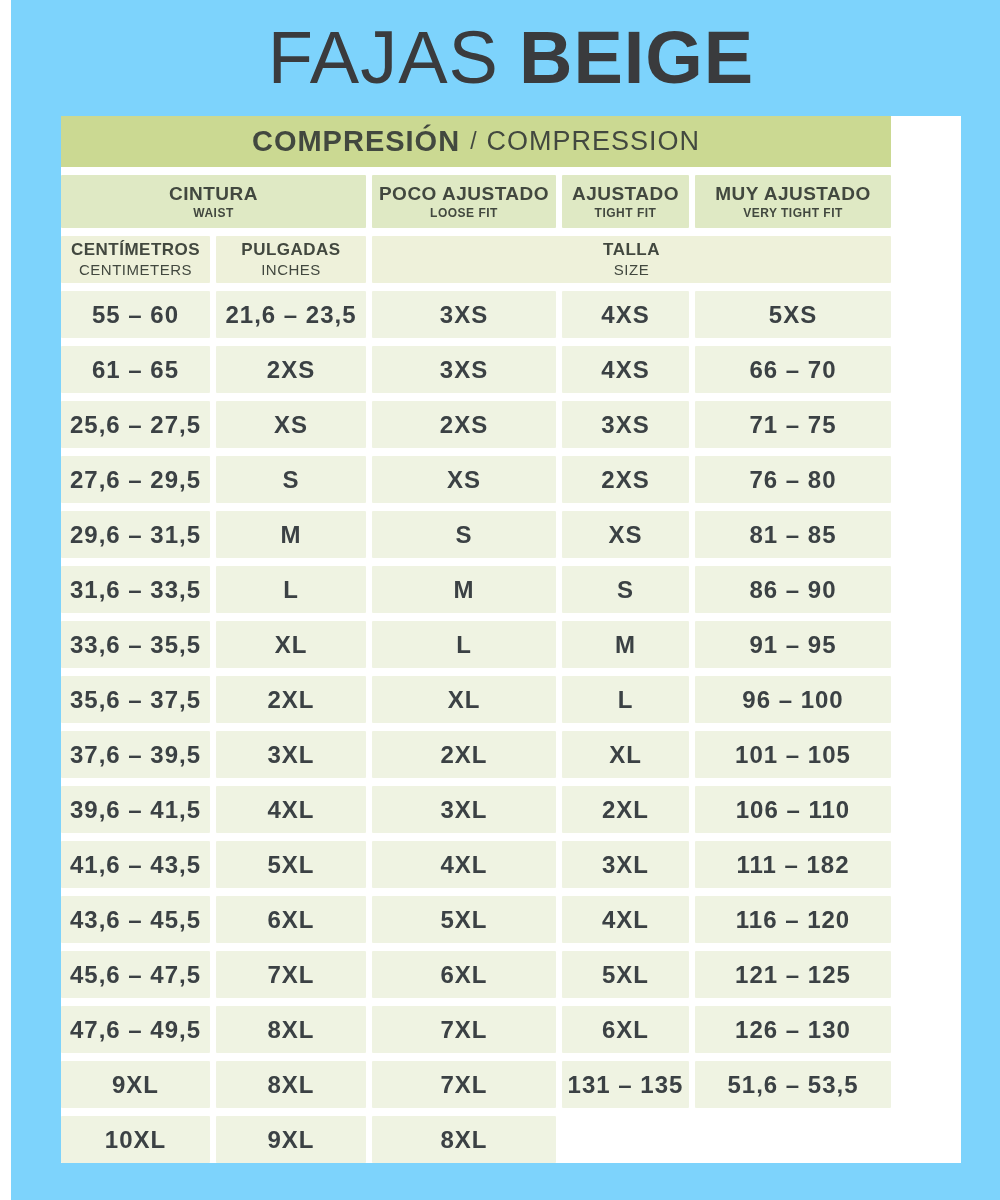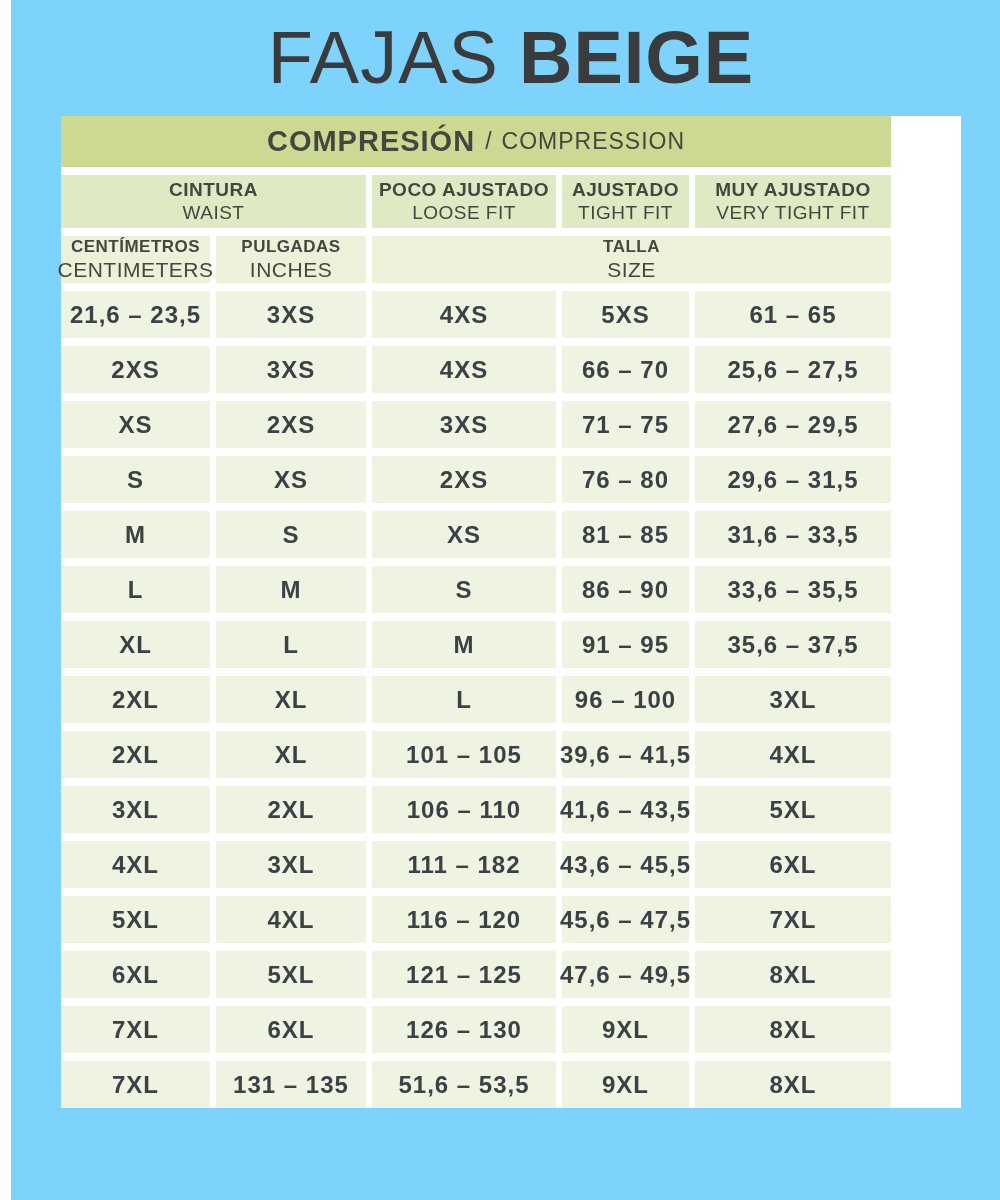--- a/index.html
+++ b/index.html
@@ -40,33 +40,33 @@
     background:var(--cell-bg);color:var(--text-dark);
     border-radius:1px;white-space:nowrap;
   }
   .banner{
     grid-column:1 / -1;background:var(--banner-bg);
     display:flex;align-items:center;justify-content:center;gap:10px;
     color:var(--header-text);
   }
   .banner-es{font-weight:700;font-size:29px;letter-spacing:1px;}
   .banner-sep{font-weight:400;font-size:23px;}
-  .banner-en{font-weight:400;font-size:23px;letter-spacing:1px;}
+  .banner-en{font-weight:400;font-size:27px;letter-spacing:1px;}
   .head{
     background:var(--header-bg);flex-direction:column;line-height:1.2;
     color:var(--header-text);
   }
   .head .es{font-weight:700;font-size:19px;letter-spacing:0.5px;}
-  .head .en{font-weight:400;font-size:19px;letter-spacing:0.5px;}
+  .head .en{font-weight:700;font-size:12px;letter-spacing:0.5px;}
   .subhead{
     background:var(--subheader-bg);flex-direction:column;line-height:1.2;
     color:var(--header-text);
   }
   .subhead .es{font-weight:700;font-size:17px;letter-spacing:0.5px;}
-  .subhead .en{font-weight:400;font-size:21px;letter-spacing:0.5px;}
+  .subhead .en{font-weight:400;font-size:15px;letter-spacing:0.5px;}
   .span2{grid-column:1 / span 2;}
   .span3-end{grid-column:3 / span 3;}
   .data{font-weight:700;font-size:24px;letter-spacing:1px;}
 </style>
 </head>
 <body>
 
 <div class="page">
 
   <h1 class="title">
@@ -105,20 +105,21 @@
     </div>
     <div class="cell subhead">
       <span class="es">PULGADAS</span>
       <span class="en">INCHES</span>
     </div>
     <div class="cell subhead span3-end">
       <span class="es">TALLA</span>
       <span class="en">SIZE</span>
     </div>
 
+  <div class="cell data">55 – 60</div>
       <div class="cell data">21,6 – 23,5</div>
       <div class="cell data">3XS</div>
       <div class="cell data">4XS</div>
       <div class="cell data">5XS</div>
       <div class="cell data">61 – 65</div>
       <div class="cell data">2XS</div>
       <div class="cell data">3XS</div>
       <div class="cell data">4XS</div>
       <div class="cell data">66 – 70</div>
       <div class="cell data">25,6 – 27,5</div>
@@ -144,20 +145,21 @@
       <div class="cell data">33,6 – 35,5</div>
       <div class="cell data">XL</div>
       <div class="cell data">L</div>
       <div class="cell data">M</div>
       <div class="cell data">91 – 95</div>
       <div class="cell data">35,6 – 37,5</div>
       <div class="cell data">2XL</div>
       <div class="cell data">XL</div>
       <div class="cell data">L</div>
       <div class="cell data">96 – 100</div>
+      <div class="cell data">37,6 – 39,5</div>
       <div class="cell data">3XL</div>
       <div class="cell data">2XL</div>
       <div class="cell data">XL</div>
       <div class="cell data">101 – 105</div>
       <div class="cell data">39,6 – 41,5</div>
       <div class="cell data">4XL</div>
       <div class="cell data">3XL</div>
       <div class="cell data">2XL</div>
       <div class="cell data">106 – 110</div>
       <div class="cell data">41,6 – 43,5</div>
@@ -178,16 +180,17 @@
       <div class="cell data">47,6 – 49,5</div>
       <div class="cell data">8XL</div>
       <div class="cell data">7XL</div>
       <div class="cell data">6XL</div>
       <div class="cell data">126 – 130</div>
       <div class="cell data">9XL</div>
       <div class="cell data">8XL</div>
       <div class="cell data">7XL</div>
       <div class="cell data">131 – 135</div>
       <div class="cell data">51,6 – 53,5</div>
+      <div class="cell data">10XL</div>
       <div class="cell data">9XL</div>
       <div class="cell data">8XL</div>
     </div>
 </div>
 
 </body></html>

